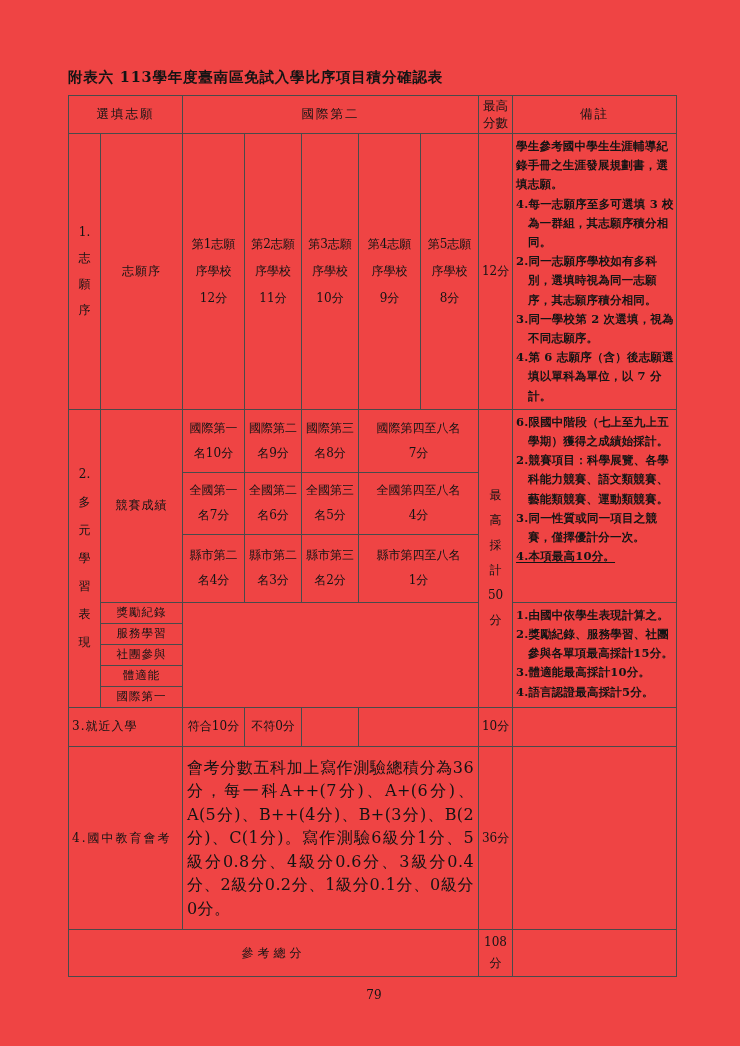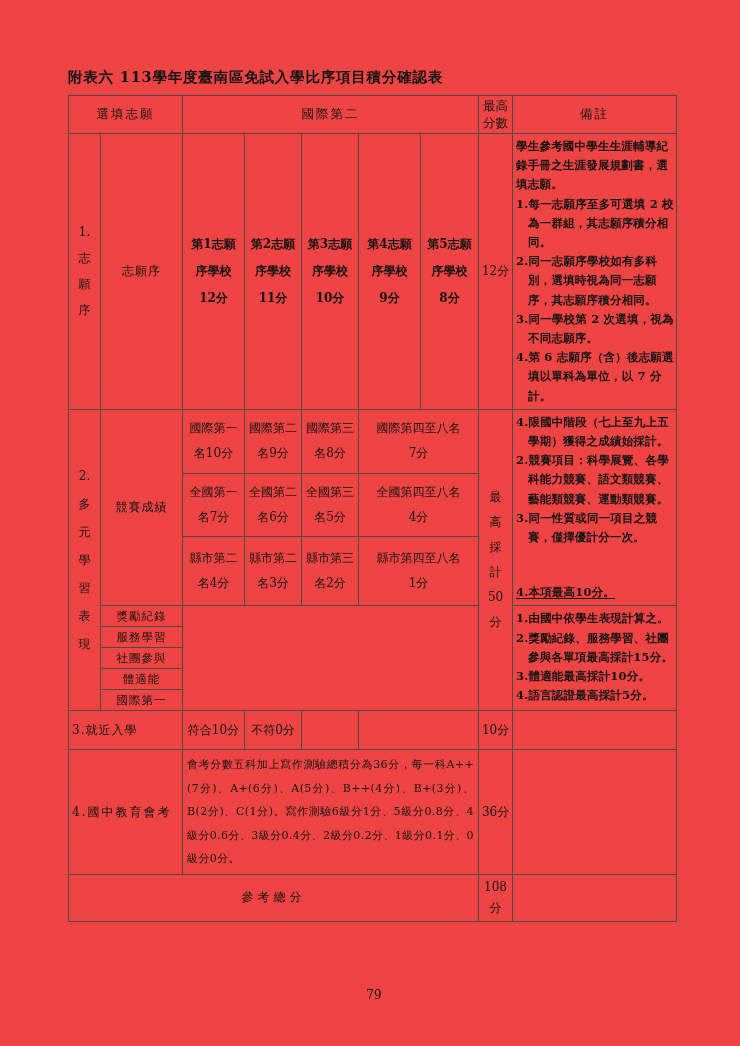--- a/index.html
+++ b/index.html
@@ -31,42 +31,42 @@
   tr.r2b     { height:62px;margin-left:44px; }
   tr.r2c     { height:68px; }
   tr.sub     { height:21px; }
   tr.r3      { height:39px; }
   tr.r4      { height:118px; }
   tr.r5      { height:47px; }
 
   .hd { font-size:12.5px; letter-spacing:2px; }
   .pre { white-space:pre-line; }
   .score { white-space:pre-line; line-height:25px; }
-  .r1 .score { line-height:27px;font-weight:bold; }
+  .r1 .score { line-height:27px; }
   .vstack div { text-align:center; }
   .lh26 div { line-height:26px; }
   .lh28 div { line-height:28px; }
   .lh25 div { line-height:25px; font-size:12px; }
   .subitem { font-size:11.5px; letter-spacing:1px; }
   .left { text-align:left; padding-left:3px; }
   .ls1 { letter-spacing:1px; }
   .ls2 { letter-spacing:2px; }
   .ls4 { letter-spacing:4px; }
   .exam-desc {
     text-align:justify; text-align-last:left;
-    font-size:11px; line-height:23.5px;
-    padding:3px 4px; letter-spacing:0.4px;
+    font-size:16px; line-height:23.5px;
+    padding:9px 4px; letter-spacing:0.4px;
   }
   td.note {
     vertical-align:top; text-align:left;
     font-size:11.5px; line-height:19.2px;
     padding:3px 2px 3px 3px; letter-spacing:0.2px;font-weight:bold;
   }
   .note-items div { padding-left:12px; text-indent:-12px; }
-  .u4 div:nth-child(4) { text-decoration:underline; text-underline-offset:2px;margin-top:36px; }
+  .u4 div:nth-child(4) { text-decoration:underline; text-underline-offset:2px; }
 
   .footnote { margin-top:7px; font-size:12.5px; }
   .fn-label { letter-spacing:1.5px; line-height:20px; }
   .fn-item { display:flex; margin-top:9px; line-height:31.5px; padding-left:55px; }
   .fn-no { width:34px; flex:0 0 auto; letter-spacing:1px; }
   .fn-text { flex:1; letter-spacing:1.9px; text-align:justify; text-align-last:left; }
   .pageno {
     position:absolute; left:4px; top:988px; width:740px;
     text-align:center; font-size:12px;
   }
@@ -120,21 +120,21 @@
           <td class="score">第4志願
 序學校
 9分</td>
           <td class="score">第5志願
 序學校
 8分</td>
           <td>12分</td>
           <td class="note">
             <div>學生參考國中學生生涯輔導紀錄手冊之生涯發展規劃書，選填志願。</div>
             <div class="note-items">
-                <div>1.每一志願序至多可選填 2 校為一群組，其志願序積分相同。</div>
+                <div>4.每一志願序至多可選填 3 校為一群組，其志願序積分相同。</div>
                 <div>2.同一志願序學校如有多科別，選填時視為同一志願序，其志願序積分相同。</div>
                 <div>3.同一學校第 2 次選填，視為不同志願序。</div>
                 <div>4.第 6 志願序（含）後志願選填以單科為單位，以 7 分計。</div>
               </div>
           </td>
         </tr>
 
         <tr class="r2a">
           <td rowspan="8" class="vstack lh28">
               <div>2.</div>
@@ -157,21 +157,21 @@
           <td rowspan="8" class="vstack lh25">
               <div>最</div>
               <div>高</div>
               <div>採</div>
               <div>計</div>
               <div>50</div>
               <div>分</div>
             </td>
           <td rowspan="3" class="note">
             <div class="note-items u4">
-                <div>4.限國中階段（七上至九上五學期）獲得之成績始採計。</div>
+                <div>6.限國中階段（七上至九上五學期）獲得之成績始採計。</div>
                 <div>2.競賽項目：科學展覽、各學科能力競賽、語文類競賽、藝能類競賽、運動類競賽。</div>
                 <div>3.同一性質或同一項目之競賽，僅擇優計分一次。</div>
                 <div>4.本項最高10分。</div>
               </div>
           </td>
         </tr>
         <tr class="r2b">
           <td class="score">全國第一
 名7分</td>
           <td class="score">全國第二

